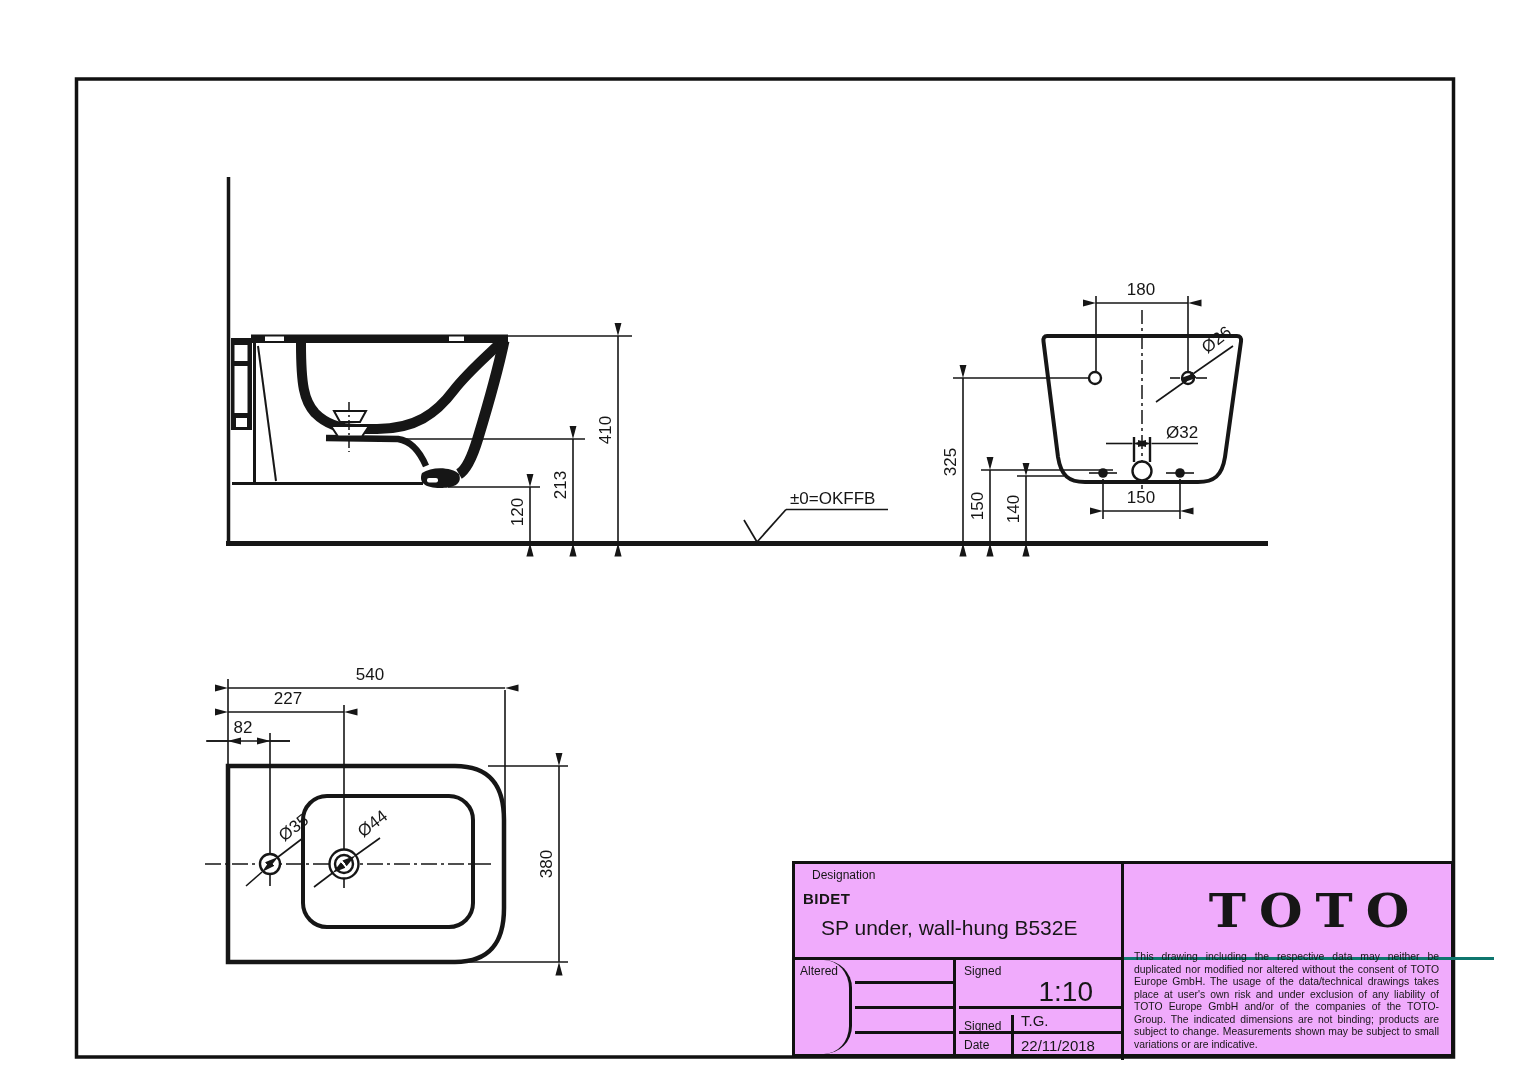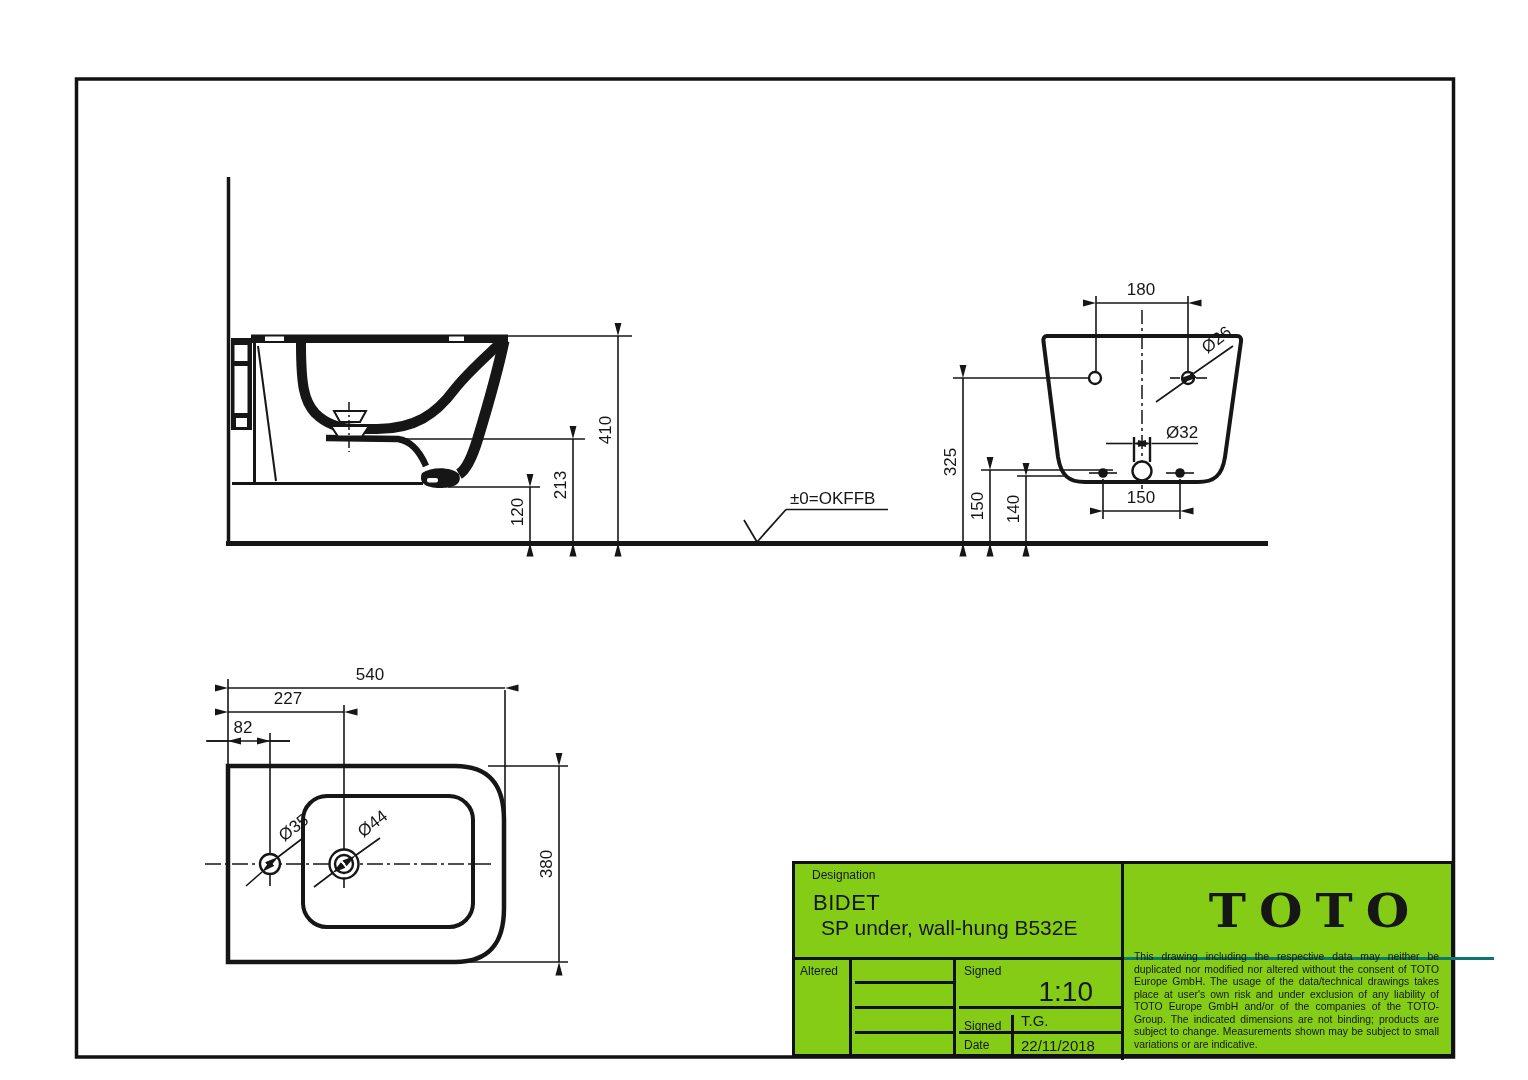--- a/index.html
+++ b/index.html
@@ -5,32 +5,32 @@
   html,body{margin:0;padding:0;background:#fff;}
   .sheet{position:relative;width:1528px;height:1080px;background:#ffffff;overflow:hidden;
          font-family:"Liberation Sans",sans-serif;color:#161616;}
   svg{position:absolute;left:0;top:0;}
   svg text{font-family:"Liberation Sans",sans-serif;fill:#161616;}
   .dimtxt{font-size:17px;}
   .datumtxt{font-size:17px;}
 
   
   .tblock{position:absolute;left:792px;top:861px;width:662px;height:196px;
-          border:3px solid #111;box-sizing:border-box;background:#84cc16;z-index:5;}
+          border:3px solid #111;box-sizing:border-box;background:#f0abfc;z-index:5;}
   .tb-cell{position:absolute;box-sizing:border-box;}
   .desig{left:0;top:0;width:329px;height:96px;border-right:3px solid #111;border-bottom:3px solid #111;}
   .desig .lbl{position:absolute;left:17px;top:4px;font-size:12px;}
-  .desig .big{position:absolute;left:18px;top:26px;font-size:22px;font-weight:normal;letter-spacing:.5px;}
+  .desig .big{position:absolute;left:8px;top:26px;font-size:15px;font-weight:bold;letter-spacing:.5px;}
   .desig .sub{position:absolute;left:26px;top:52px;font-size:21px;}
   .toto{left:329px;top:0;width:370px;height:96px;border-bottom:3px solid #0f766e;
         display:flex;align-items:center;justify-content:center;}
   .toto .logo{font-family:"DejaVu Serif","Liberation Serif",serif;font-weight:900;
               font-size:50px;letter-spacing:13px;margin-right:-13px;line-height:1;
               transform:scaleY(.92);}
-  .altered{left:0;top:96px;width:57px;height:94px;border-right:3px solid #111;}
+  .altered{left:0;top:96px;width:57px;height:94px;border-right:3px solid #111;border-radius:28px;}
   .altered .lbl{position:absolute;left:5px;top:4px;font-size:12px;}
   .midcol{left:60px;top:96px;width:101px;height:94px;border-right:3px solid #111;}
   .midrow{position:absolute;left:0;width:101px;height:0;border-top:3px solid #111;}
   .scalecell{left:164px;top:96px;width:162px;height:46px;}
   .scalecell .lbl{position:absolute;left:5px;top:4px;font-size:12px;}
   .scalecell .val{position:absolute;right:28px;top:16px;font-size:28px;}
   .rowline{position:absolute;left:164px;width:162px;height:0;border-top:3px solid #111;}
   .slabel{position:absolute;left:164px;width:55px;height:25px;border-right:3px solid #111;
           font-size:12px;padding:4px 0 0 5px;box-sizing:border-box;}
   .sval{position:absolute;left:222px;width:104px;height:25px;font-size:15px;padding:3px 16px 0 4px;

